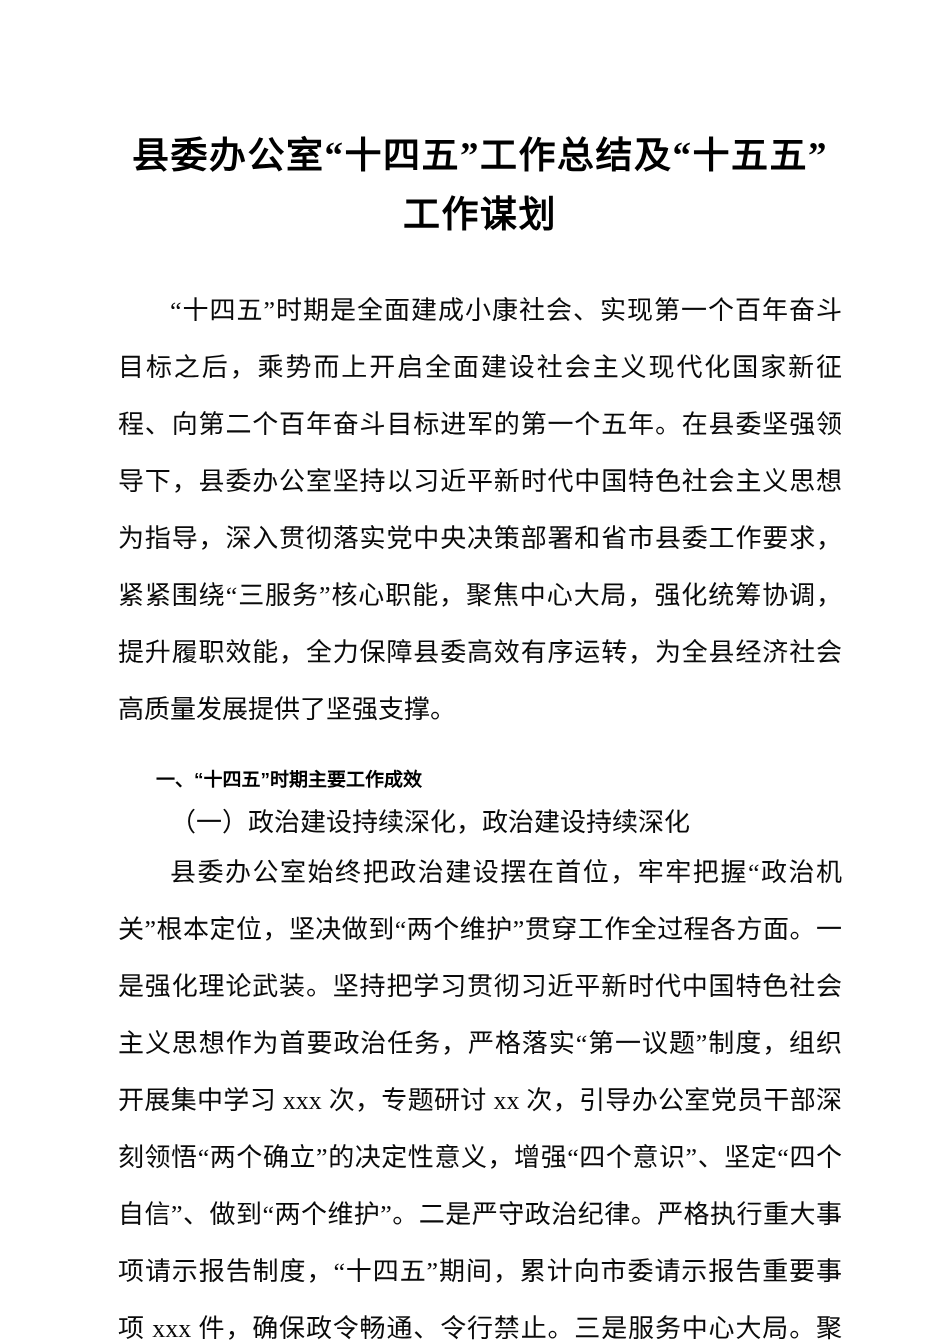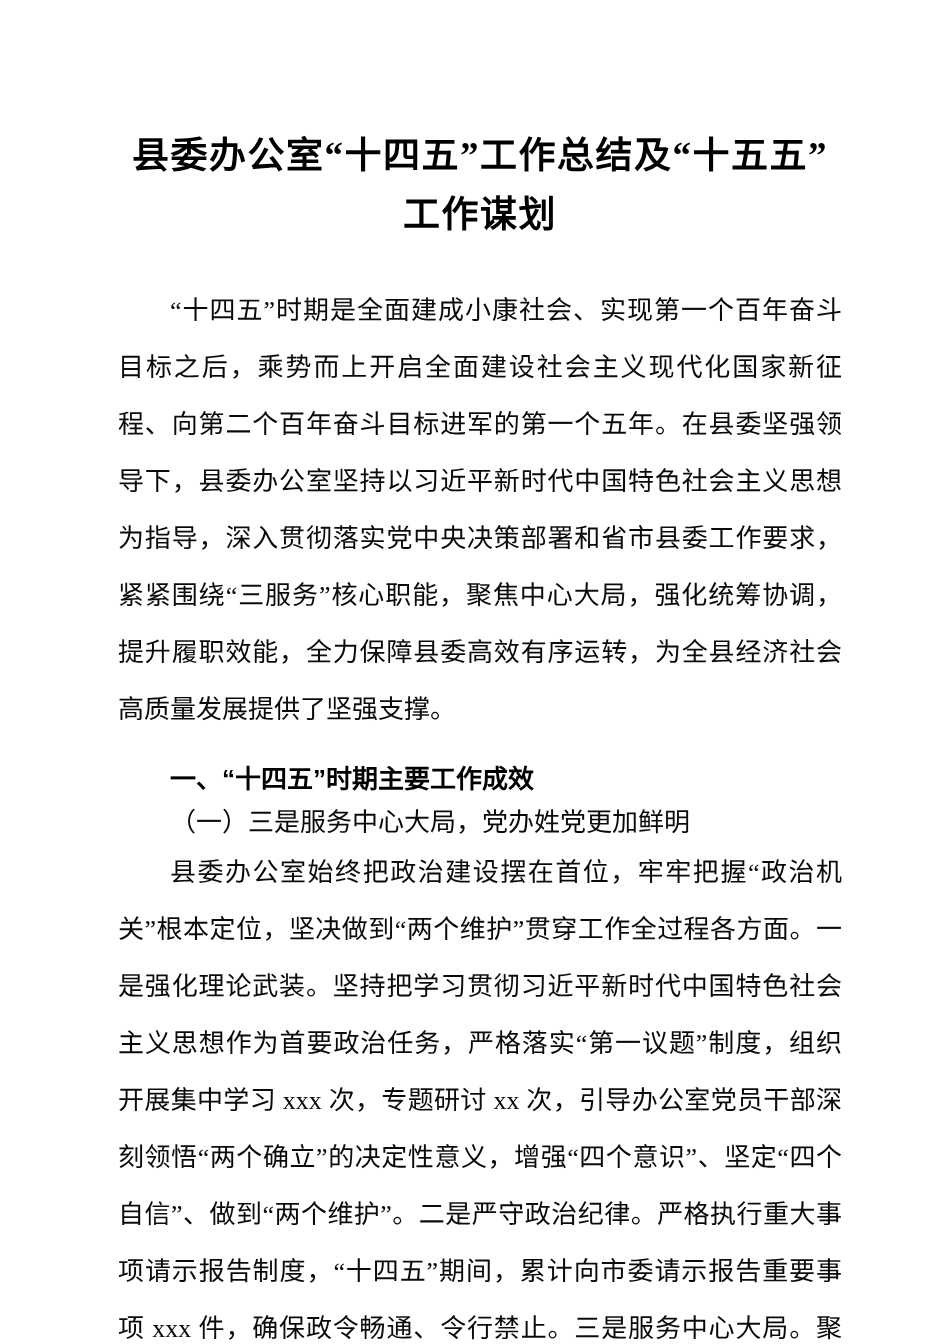--- a/index.html
+++ b/index.html
@@ -34,21 +34,21 @@
     line-height: 57px;
     text-align: justify;
     text-indent: 2em;
     letter-spacing: 0;
     color: #0a0a0a;
     font-weight: normal;
   }
   .heading-1 {
     margin: 20px 0 0 0;
     font-family: "Liberation Sans", sans-serif;
-    font-size: 26px;
+    font-size: 19px;
     font-weight: bold;
     line-height: 43px;
     text-indent: 2em;
     color: #000000;
   }
   .heading-2 {
     margin: 0;
     font-family: "Liberation Serif", serif;
     font-size: 26px;
     font-weight: normal;
@@ -60,16 +60,16 @@
 </head>
 <body>
 
 <div class="page">
   <h1 class="doc-title">县委办公室“十四五”工作总结及“十五五”工作谋划</h1>
 
   <p class="para">“十四五”时期是全面建成小康社会、实现第一个百年奋斗目标之后，乘势而上开启全面建设社会主义现代化国家新征程、向第二个百年奋斗目标进军的第一个五年。在县委坚强领导下，县委办公室坚持以习近平新时代中国特色社会主义思想为指导，深入贯彻落实党中央决策部署和省市县委工作要求，紧紧围绕“三服务”核心职能，聚焦中心大局，强化统筹协调，提升履职效能，全力保障县委高效有序运转，为全县经济社会高质量发展提供了坚强支撑。</p>
 
   <h2 class="heading-1">一、“十四五”时期主要工作成效</h2>
 
-  <h3 class="heading-2">（一）三是服务中心大局，党办姓党更加鲜明</h3>
+  <h3 class="heading-2">（一）政治建设持续深化，政治建设持续深化</h3>
 
   <p class="para">县委办公室始终把政治建设摆在首位，牢牢把握“政治机关”根本定位，坚决做到“两个维护”贯穿工作全过程各方面。一是强化理论武装。坚持把学习贯彻习近平新时代中国特色社会主义思想作为首要政治任务，严格落实“第一议题”制度，组织开展集中学习 xxx 次，专题研讨 xx 次，引导办公室党员干部深刻领悟“两个确立”的决定性意义，增强“四个意识”、坚定“四个自信”、做到“两个维护”。二是严守政治纪律。严格执行重大事项请示报告制度，“十四五”期间，累计向市委请示报告重要事项 xxx 件，确保政令畅通、令行禁止。三是服务中心大局。聚焦党中央重大决策部署落地见效，围绕巩固</p>
 </div>
 
 </body></html>

